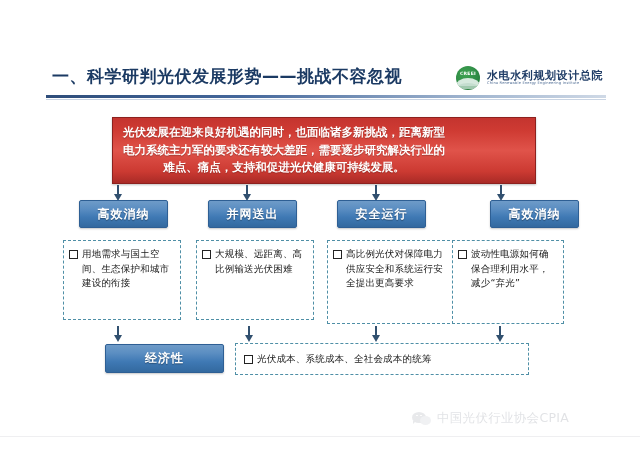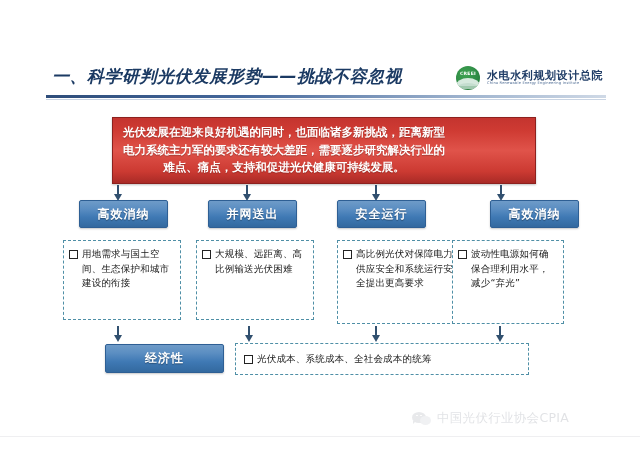--- a/index.html
+++ b/index.html
@@ -31,21 +31,20 @@
     width: 640px; height: 44px;
   }
   #page-title {
     position: absolute;
     left: 52px; top: 3px;
     font-size: 17px;
     font-weight: bold;
     color: #1b3a63;
     letter-spacing: 0.5px;
     white-space: nowrap;
-    font-style: italic;
   }
   #title-rule {
     position: absolute;
     left: 46px; top: 33px;
     width: 560px; height: 3px;
     background: linear-gradient(to right, #2e4d7a 0%, #44679b 35%, #9fb4cf 75%, #cfd9e6 100%);
   }
   #title-rule2 {
     position: absolute;
     left: 46px; top: 37px;
@@ -323,21 +322,21 @@
     <span class="blue-box-label">并网送出</span>
   </div>
   <div class="dashed-box" style="left:196px; top:240px; width:118px; height:80px;">
     <span class="bullet-sq"></span>
     <span class="dashed-text">大规模、远距离、高比例输送光伏困难</span>
   </div>
 
   <div class="blue-box" style="left:337px; top:200px; width:89px;">
     <span class="blue-box-label">安全运行</span>
   </div>
-  <div class="dashed-box" style="left:327px; top:240px; width:128px; height:84px;margin-left:10px;">
+  <div class="dashed-box" style="left:327px; top:240px; width:128px; height:84px;">
     <span class="bullet-sq"></span>
     <span class="dashed-text">高比例光伏对保障电力供应安全和系统运行安全提出更高要求</span>
   </div>
 
   <div class="blue-box" style="left:462px; top:200px; width:89px;margin-left:28px;">
     <span class="blue-box-label">高效消纳</span>
   </div>
   <div class="dashed-box" style="left:452px; top:240px; width:112px; height:84px;">
     <span class="bullet-sq"></span>
     <span class="dashed-text">波动性电源如何确保合理利用水平，减少“弃光”</span>

